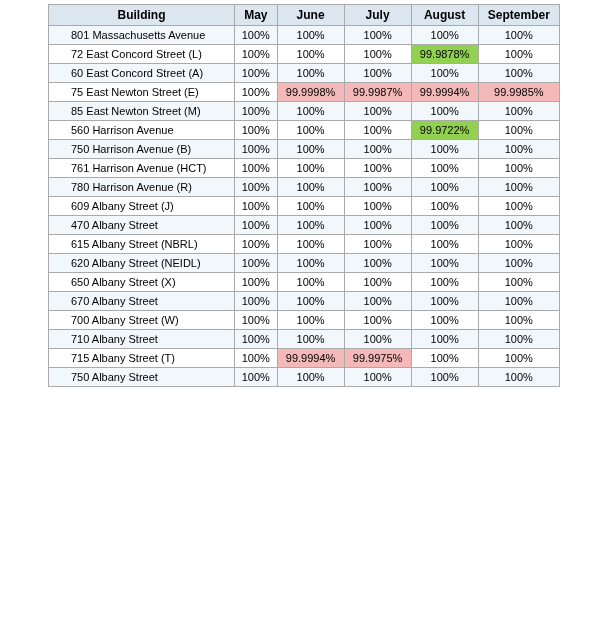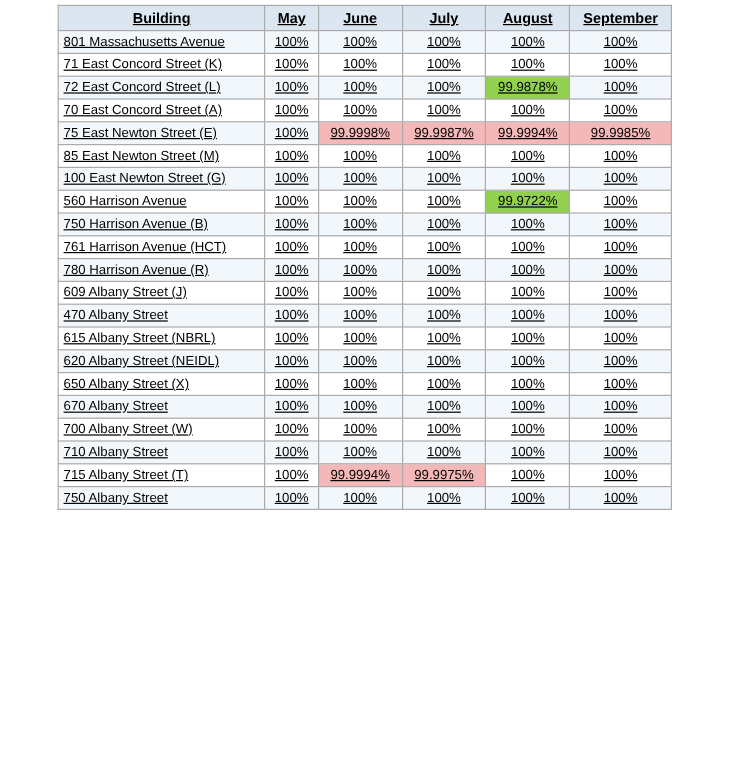--- a/index.html
+++ b/index.html
@@ -8,36 +8,35 @@
       font-size: 11px;
       background: #fff;
       display: flex;
       justify-content: center;
       align-items: flex-start;
       padding: 4px;
     }
     table {
       border-collapse: collapse;
       width: 512px;
-      text-decoration: underline;
     }
     th, td {
       border: 1px solid #aaa;
       text-align: center;
       padding: 3px 4px;
       white-space: nowrap;
     }
     th {
       background: #dce6f1;
       font-weight: bold;
       font-size: 12px;
     }
     td:first-child {
       text-align: left;
-      padding-left: 4px;
+      padding-left: 22px;
     }
     tr:nth-child(odd) td {
       background: #f2f7fc;
     }
     tr:nth-child(even) td {
       background: #ffffff;
     }
     .highlight-pink {
       background: #f4b8b8 !important;
       color: #000;
@@ -65,37 +64,29 @@
   <tbody id="table-body">
   <tr>
         <td>801 Massachusetts Avenue</td>
         <td>100%</td>
         <td>100%</td>
         <td>100%</td>
         <td>100%</td>
         <td>100%</td>
       </tr>
       <tr>
-        <td>71 East Concord Street (K)</td>
-        <td>100%</td>
-        <td>100%</td>
-        <td>100%</td>
-        <td>100%</td>
-        <td>100%</td>
-      </tr>
-      <tr>
         <td>72 East Concord Street (L)</td>
         <td>100%</td>
         <td>100%</td>
         <td>100%</td>
         <td class="highlight-green">99.9878%</td>
         <td>100%</td>
       </tr>
       <tr>
-        <td>70 East Concord Street (A)</td>
+        <td>60 East Concord Street (A)</td>
         <td>100%</td>
         <td>100%</td>
         <td>100%</td>
         <td>100%</td>
         <td>100%</td>
       </tr>
       <tr>
         <td>75 East Newton Street (E)</td>
         <td>100%</td>
         <td class="highlight-pink">99.9998%</td>
@@ -105,28 +96,20 @@
       </tr>
       <tr>
         <td>85 East Newton Street (M)</td>
         <td>100%</td>
         <td>100%</td>
         <td>100%</td>
         <td>100%</td>
         <td>100%</td>
       </tr>
       <tr>
-        <td>100 East Newton Street (G)</td>
-        <td>100%</td>
-        <td>100%</td>
-        <td>100%</td>
-        <td>100%</td>
-        <td>100%</td>
-      </tr>
-      <tr>
         <td>560 Harrison Avenue</td>
         <td>100%</td>
         <td>100%</td>
         <td>100%</td>
         <td class="highlight-green">99.9722%</td>
         <td>100%</td>
       </tr>
       <tr>
         <td>750 Harrison Avenue (B)</td>
         <td>100%</td>

